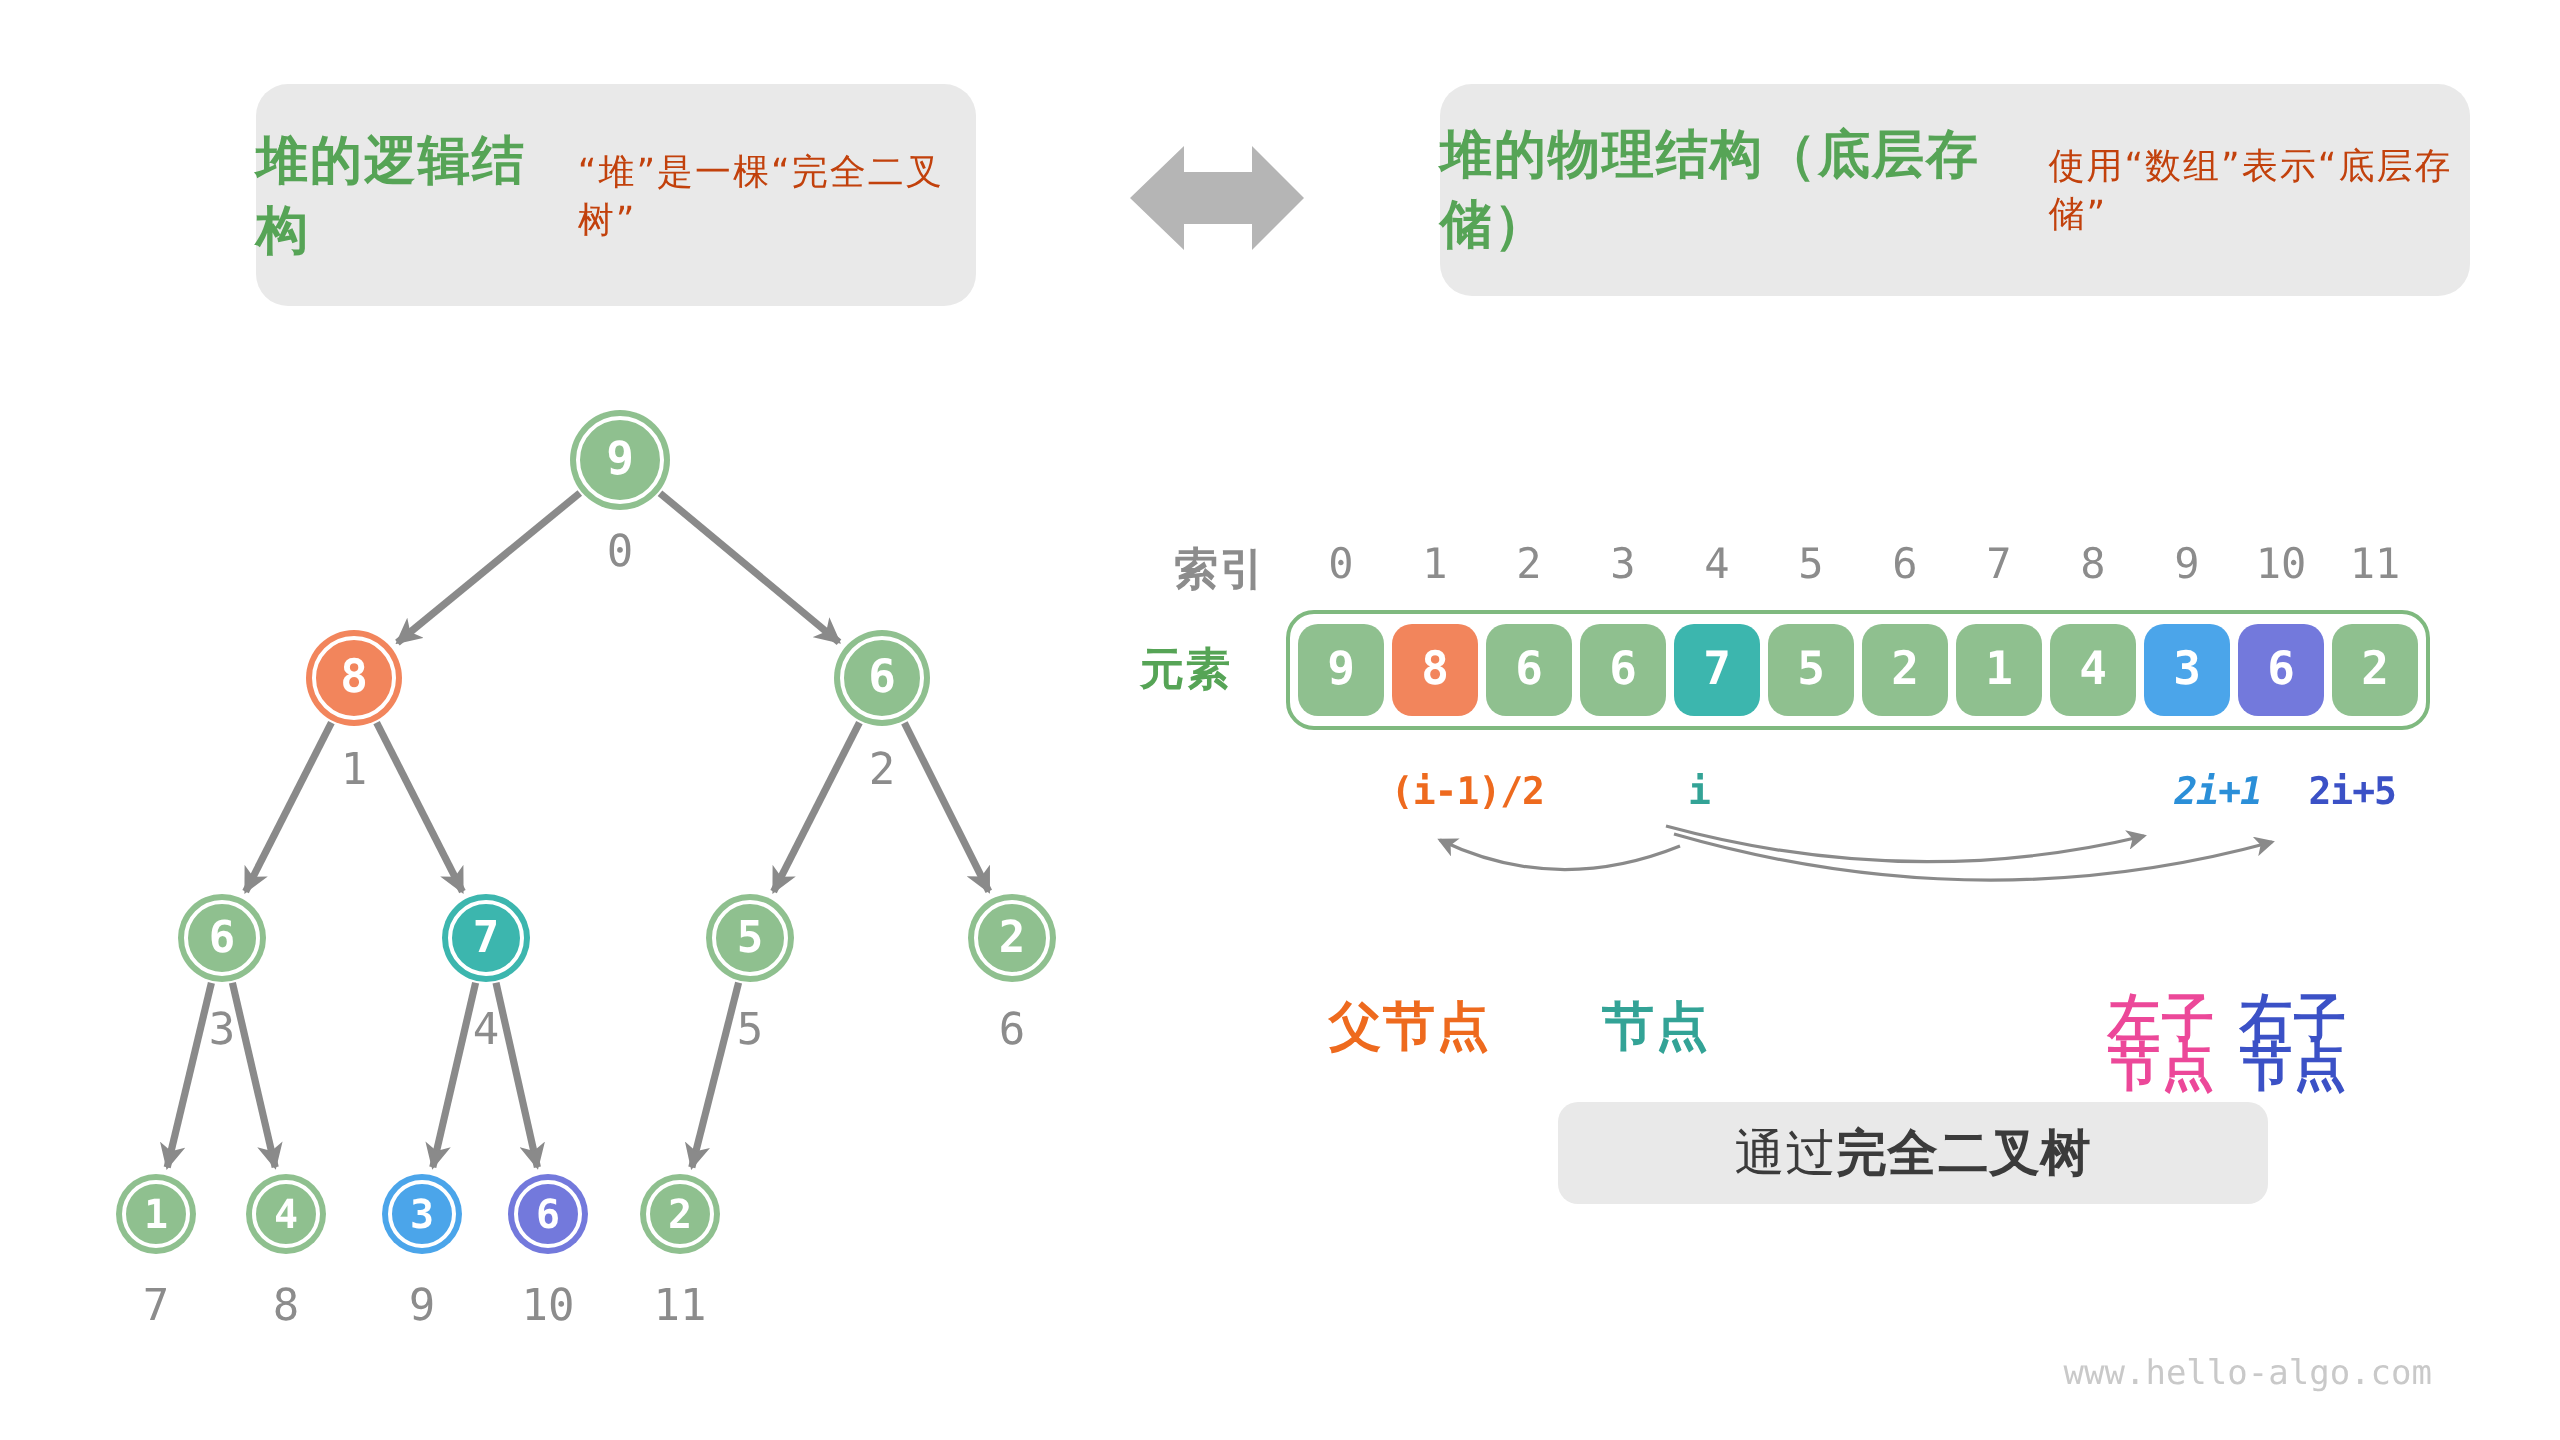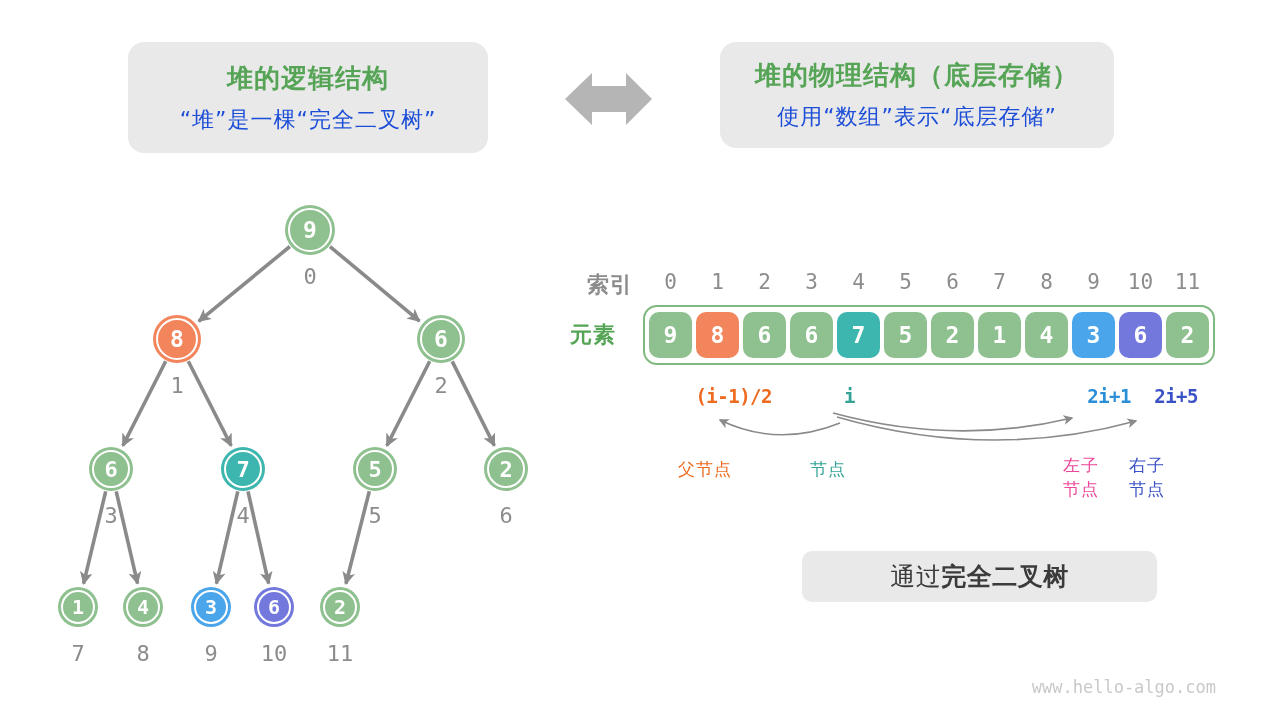--- a/index.html
+++ b/index.html
@@ -1,41 +1,41 @@
 <!DOCTYPE html>
 <html><head>
 <meta charset="utf-8">
 <style>
   html,body{margin:0;padding:0;background:#fff;}
   .canvas{position:relative;width:1280px;height:720px;background:#ffffff;overflow:hidden;
           font-family:"DejaVu Sans","Liberation Sans",sans-serif;}
-  .hbox{position:absolute;background:#E9E9E9;border-radius:16px;display:flex;flex-direction:column;
+  .hbox{position:absolute;background:#E9E9E9;border-radius:16px;display:flex;flex-direction:row;
         align-items:center;justify-content:center;gap:9px;}
   .hbox .t{font-size:26px;font-weight:bold;color:#56A456;letter-spacing:1px;}
-  .hbox .s{font-size:22px;font-weight:500;color:#1d4ed8;letter-spacing:1px;}
+  .hbox .s{font-size:18px;font-weight:500;color:#c2410c;letter-spacing:1px;}
   #connector-svg{position:absolute;left:0;top:0;pointer-events:none;}
   .tree-node{position:absolute;border-radius:50%;box-sizing:border-box;border:2.5px solid #fff;
              color:#fff;font-weight:bold;display:flex;align-items:center;justify-content:center;
              font-family:"DejaVu Sans Mono","Liberation Mono",monospace;}
   .node-index{position:absolute;width:60px;text-align:center;font-size:22px;line-height:26px;color:#8C8C8C;
               font-family:"DejaVu Sans Mono","Liberation Mono",monospace;}
   .arr-label{position:absolute;width:80px;text-align:center;font-size:22px;font-weight:bold;letter-spacing:1px;}
   .arr-index{position:absolute;top:270px;width:46px;text-align:center;font-size:21px;color:#8C8C8C;
              font-family:"DejaVu Sans Mono","Liberation Mono",monospace;}
   .arr-outer{position:absolute;left:643px;top:305px;width:572px;height:60px;box-sizing:border-box;
              border:2px solid #7FB97F;border-radius:14px;background:#fff;display:flex;gap:4px;
              align-items:center;justify-content:center;}
   .arr-cell{width:43px;height:46px;border-radius:10px;color:#fff;font-weight:bold;font-size:23px;
             display:flex;align-items:center;justify-content:center;
             font-family:"DejaVu Sans Mono","Liberation Mono",monospace;}
   .f-expr{position:absolute;top:385px;text-align:right;font-weight:bold;font-size:19px;letter-spacing:-0.5px;
           font-family:"DejaVu Sans Mono","Liberation Mono",monospace;}
-  .f-label{position:absolute;text-align:center;font-weight:normal;font-size:17px;line-height:24px;
-           white-space:pre-line;letter-spacing:1px;}
-  .caption{position:absolute;left:802px;top:551px;width:355px;height:51px;background:#E9E9E9;
+  .f-label{position:absolute;text-align:center;font-weight:bold;font-size:26px;line-height:24px;
+           white-space:pre-line;letter-spacing:1px;margin-top:45px;}
+  .caption{position:absolute;left:779px;top:551px;width:355px;height:51px;background:#E9E9E9;
            border-radius:10px;display:flex;align-items:center;justify-content:center;
            font-size:25px;color:#3B3B3B;letter-spacing:0.5px;}
   .caption .n{font-weight:500;}
   .caption .b{font-weight:bold;}
   .watermark{position:absolute;right:64px;top:677px;font-size:17px;color:#C9C9C9;
              font-family:"DejaVu Sans Mono","Liberation Mono",monospace;}
 </style>
 </head>
 <body>
 
@@ -68,21 +68,21 @@
       <path d="M 833 413 Q 955 446 1072 418" marker-end="url(#ah-small)"></path>
       <path d="M 837 417 Q 990 461 1136 421" marker-end="url(#ah-small)"></path>
     </g>
     <polygon fill="#B5B5B5" points="565,99 592,73 592,86 626,86 626,73 652,99 626,125 626,112 592,112 592,125"></polygon>
   </svg>
 
   <div class="hbox" style="left:128px;top:42px;width:360px;height:111px;">
     <div class="t">堆的逻辑结构</div>
     <div class="s">“堆”是一棵“完全二叉树”</div>
   </div>
-  <div class="hbox" style="left:720px;top:42px;width:394px;height:106px;">
+  <div class="hbox" style="left:720px;top:42px;width:515px;height:106px;">
     <div class="t">堆的物理结构（底层存储）</div>
     <div class="s">使用“数组”表示“底层存储”</div>
   </div>
 
   <div id="tree-layer">
       <div class="tree-node" style="left: 288px; top: 208px; width: 44px; height: 44px; background: rgb(143, 192, 143); box-shadow: rgb(143, 192, 143) 0px 0px 0px 3px; font-size: 23px;">9</div>
       <div class="node-index" style="left: 280px; top: 264px;">0</div>
       <div class="tree-node" style="left: 156px; top: 318px; width: 42px; height: 42px; background: rgb(242, 133, 92); box-shadow: rgb(242, 133, 92) 0px 0px 0px 3px; font-size: 23px;">8</div>
       <div class="node-index" style="left: 147px; top: 373px;">1</div>
       <div class="tree-node" style="left: 420px; top: 318px; width: 42px; height: 42px; background: rgb(143, 192, 143); box-shadow: rgb(143, 192, 143) 0px 0px 0px 3px; font-size: 23px;">6</div>
@@ -133,21 +133,21 @@
       <div class="arr-cell" style="background: rgb(143, 192, 143);">2</div>
       <div class="arr-cell" style="background: rgb(143, 192, 143);">1</div>
       <div class="arr-cell" style="background: rgb(143, 192, 143);">4</div>
       <div class="arr-cell" style="background: rgb(75, 165, 234);">3</div>
       <div class="arr-cell" style="background: rgb(115, 121, 220);">6</div>
       <div class="arr-cell" style="background: rgb(143, 192, 143);">2</div>
     </div>
 
   <div class="f-expr" id="f-parent" style="left: 632px; width: 140px; color: rgb(238, 106, 30);">(i-1)/2</div>
   <div class="f-expr" id="f-node" style="left: 795px; width: 60px; color: rgb(51, 163, 150);">i</div>
-  <div class="f-expr" id="f-left" style="left: 1031px; width: 100px; color: rgb(43, 143, 216);">2i+1</div>
+  <div class="f-expr" id="f-left" style="left: 1031px; width: 100px; color: rgb(43, 143, 216); font-style: italic;">2i+1</div>
   <div class="f-expr" id="f-right" style="left: 1098px; width: 100px; color: rgb(59, 81, 198);">2i+5</div>
 
   <div class="f-label" id="l-parent" style="left: 635px; top: 457px; width: 140px; color: rgb(238, 106, 30);">父节点</div>
   <div class="f-label" id="l-node" style="left: 758px; top: 457px; width: 140px; color: rgb(51, 163, 150);">节点</div>
   <div class="f-label" id="l-left" style="left: 1031px; top: 453px; width: 100px; color: #ec4899;">左子
 节点</div>
   <div class="f-label" id="l-right" style="left: 1097px; top: 453px; width: 100px; color: rgb(59, 81, 198);">右子
 节点</div>
 
   <div class="caption">

